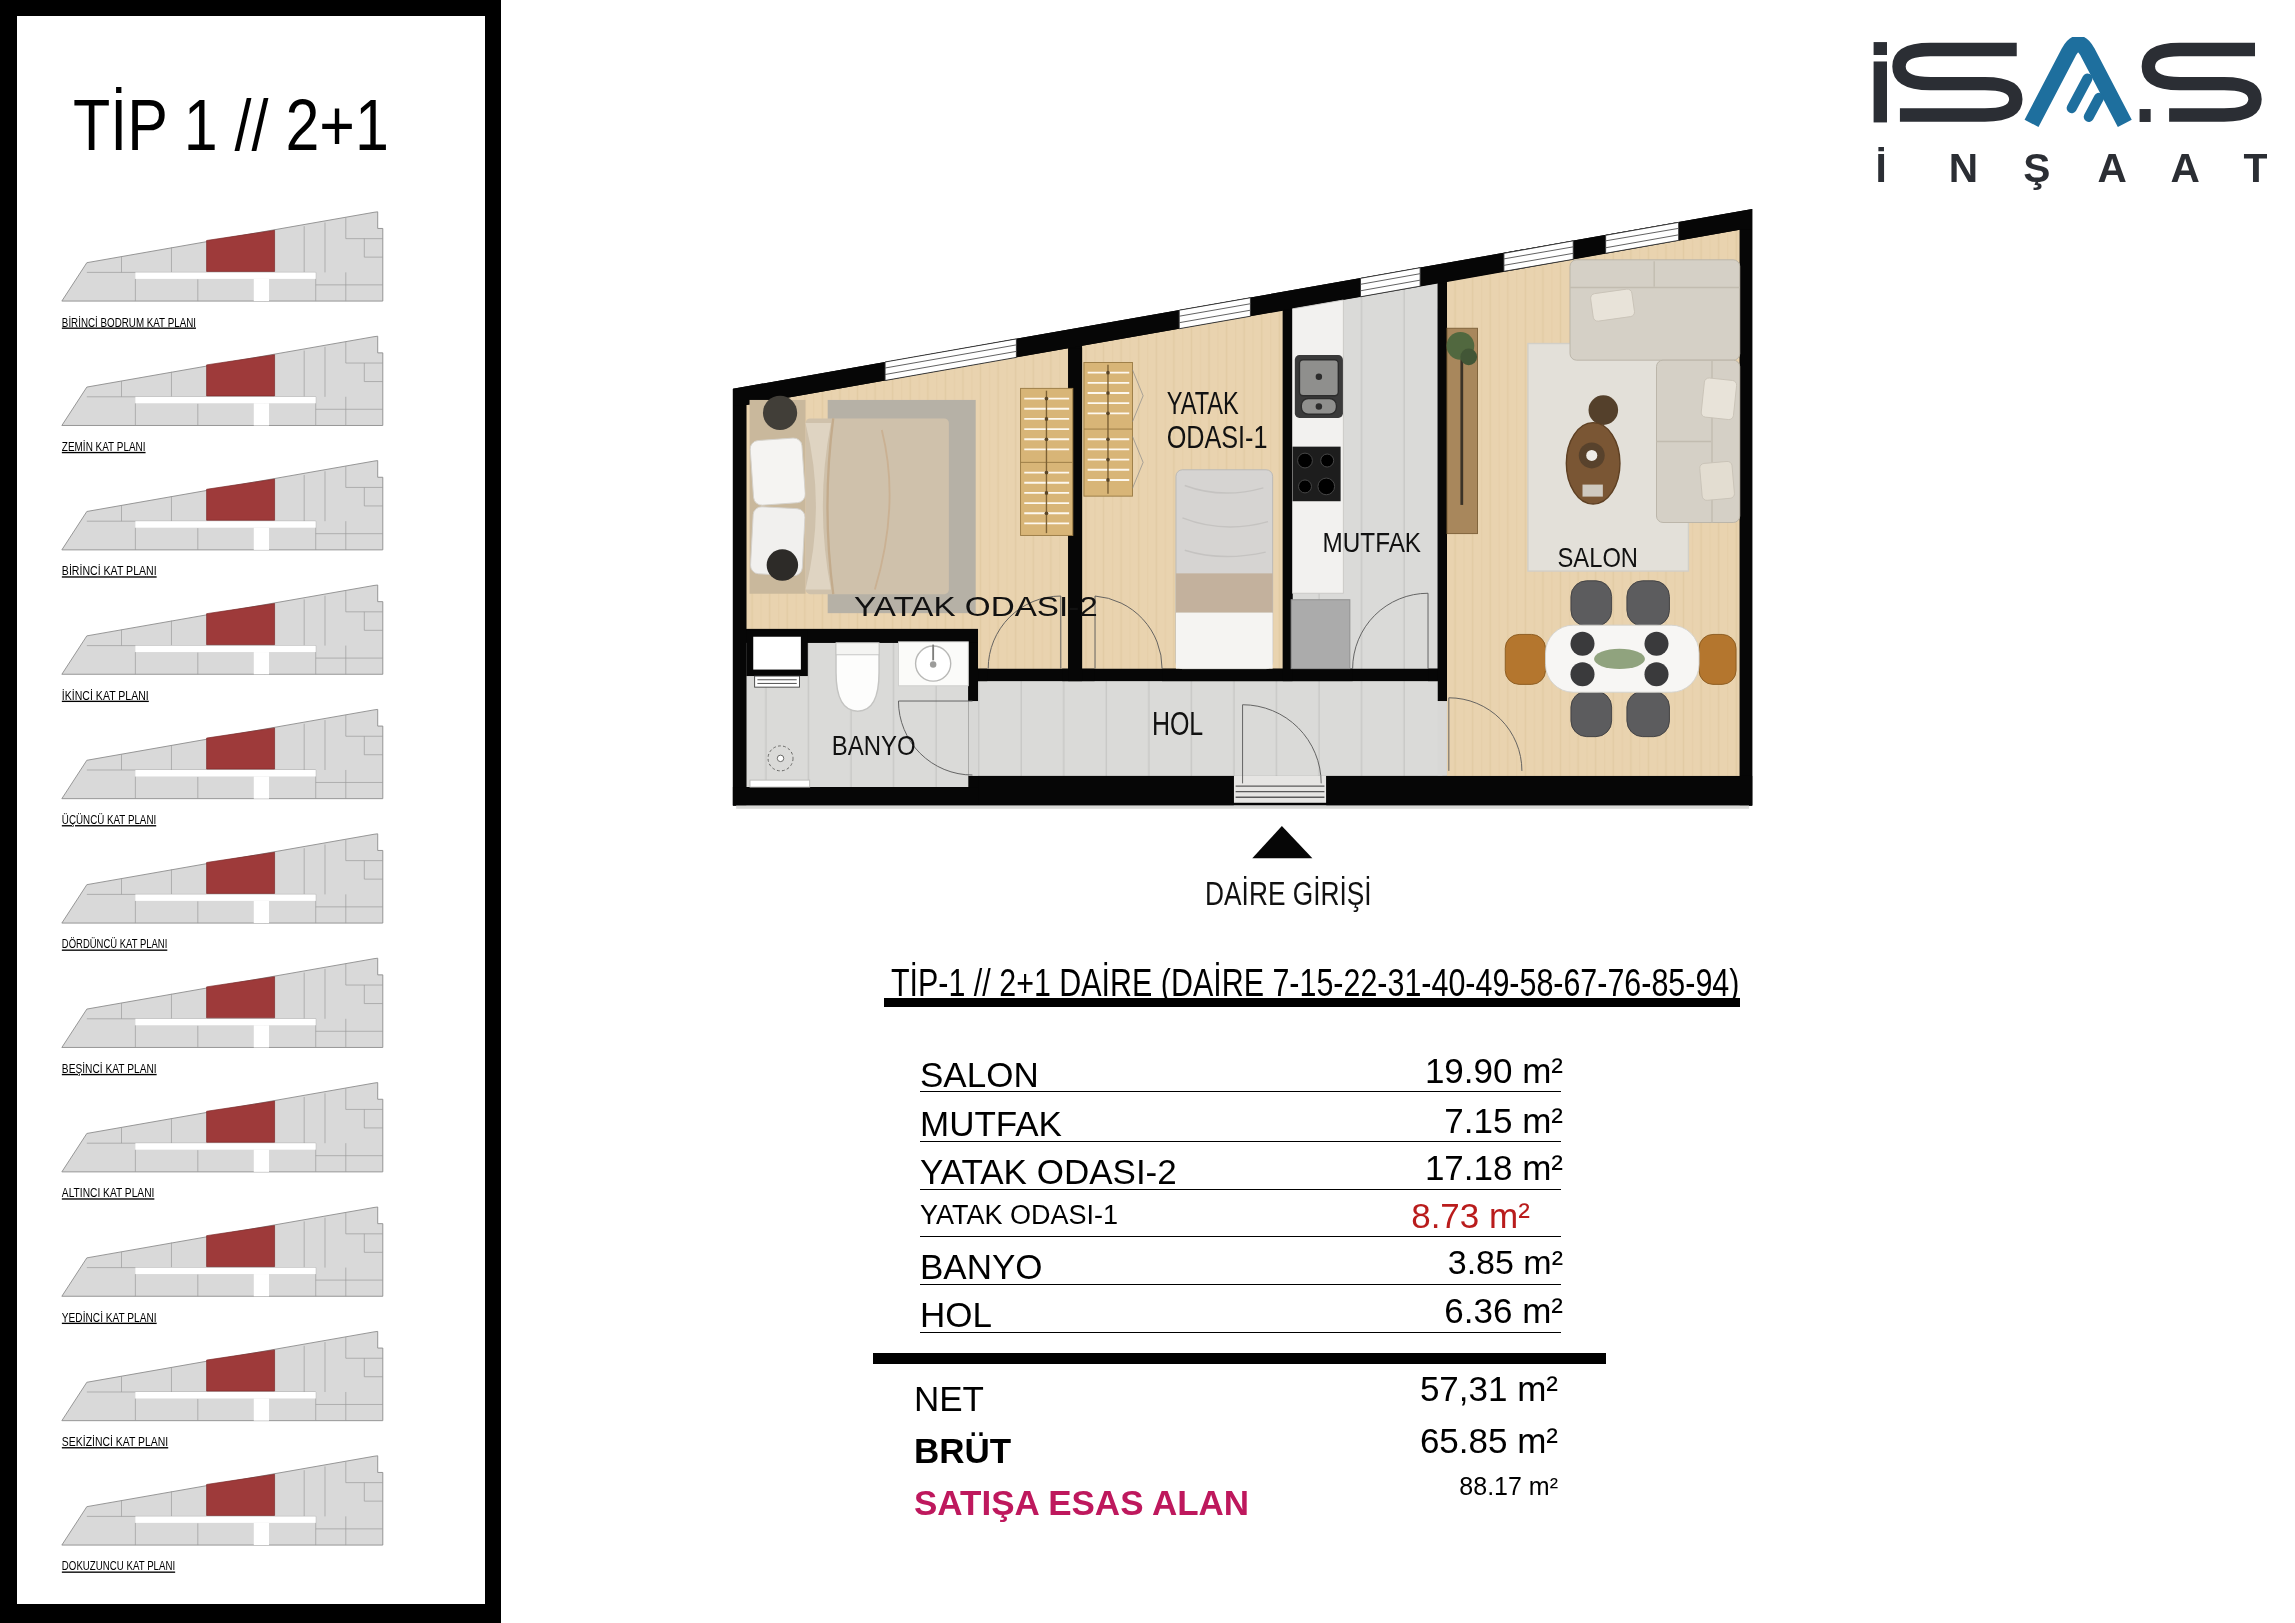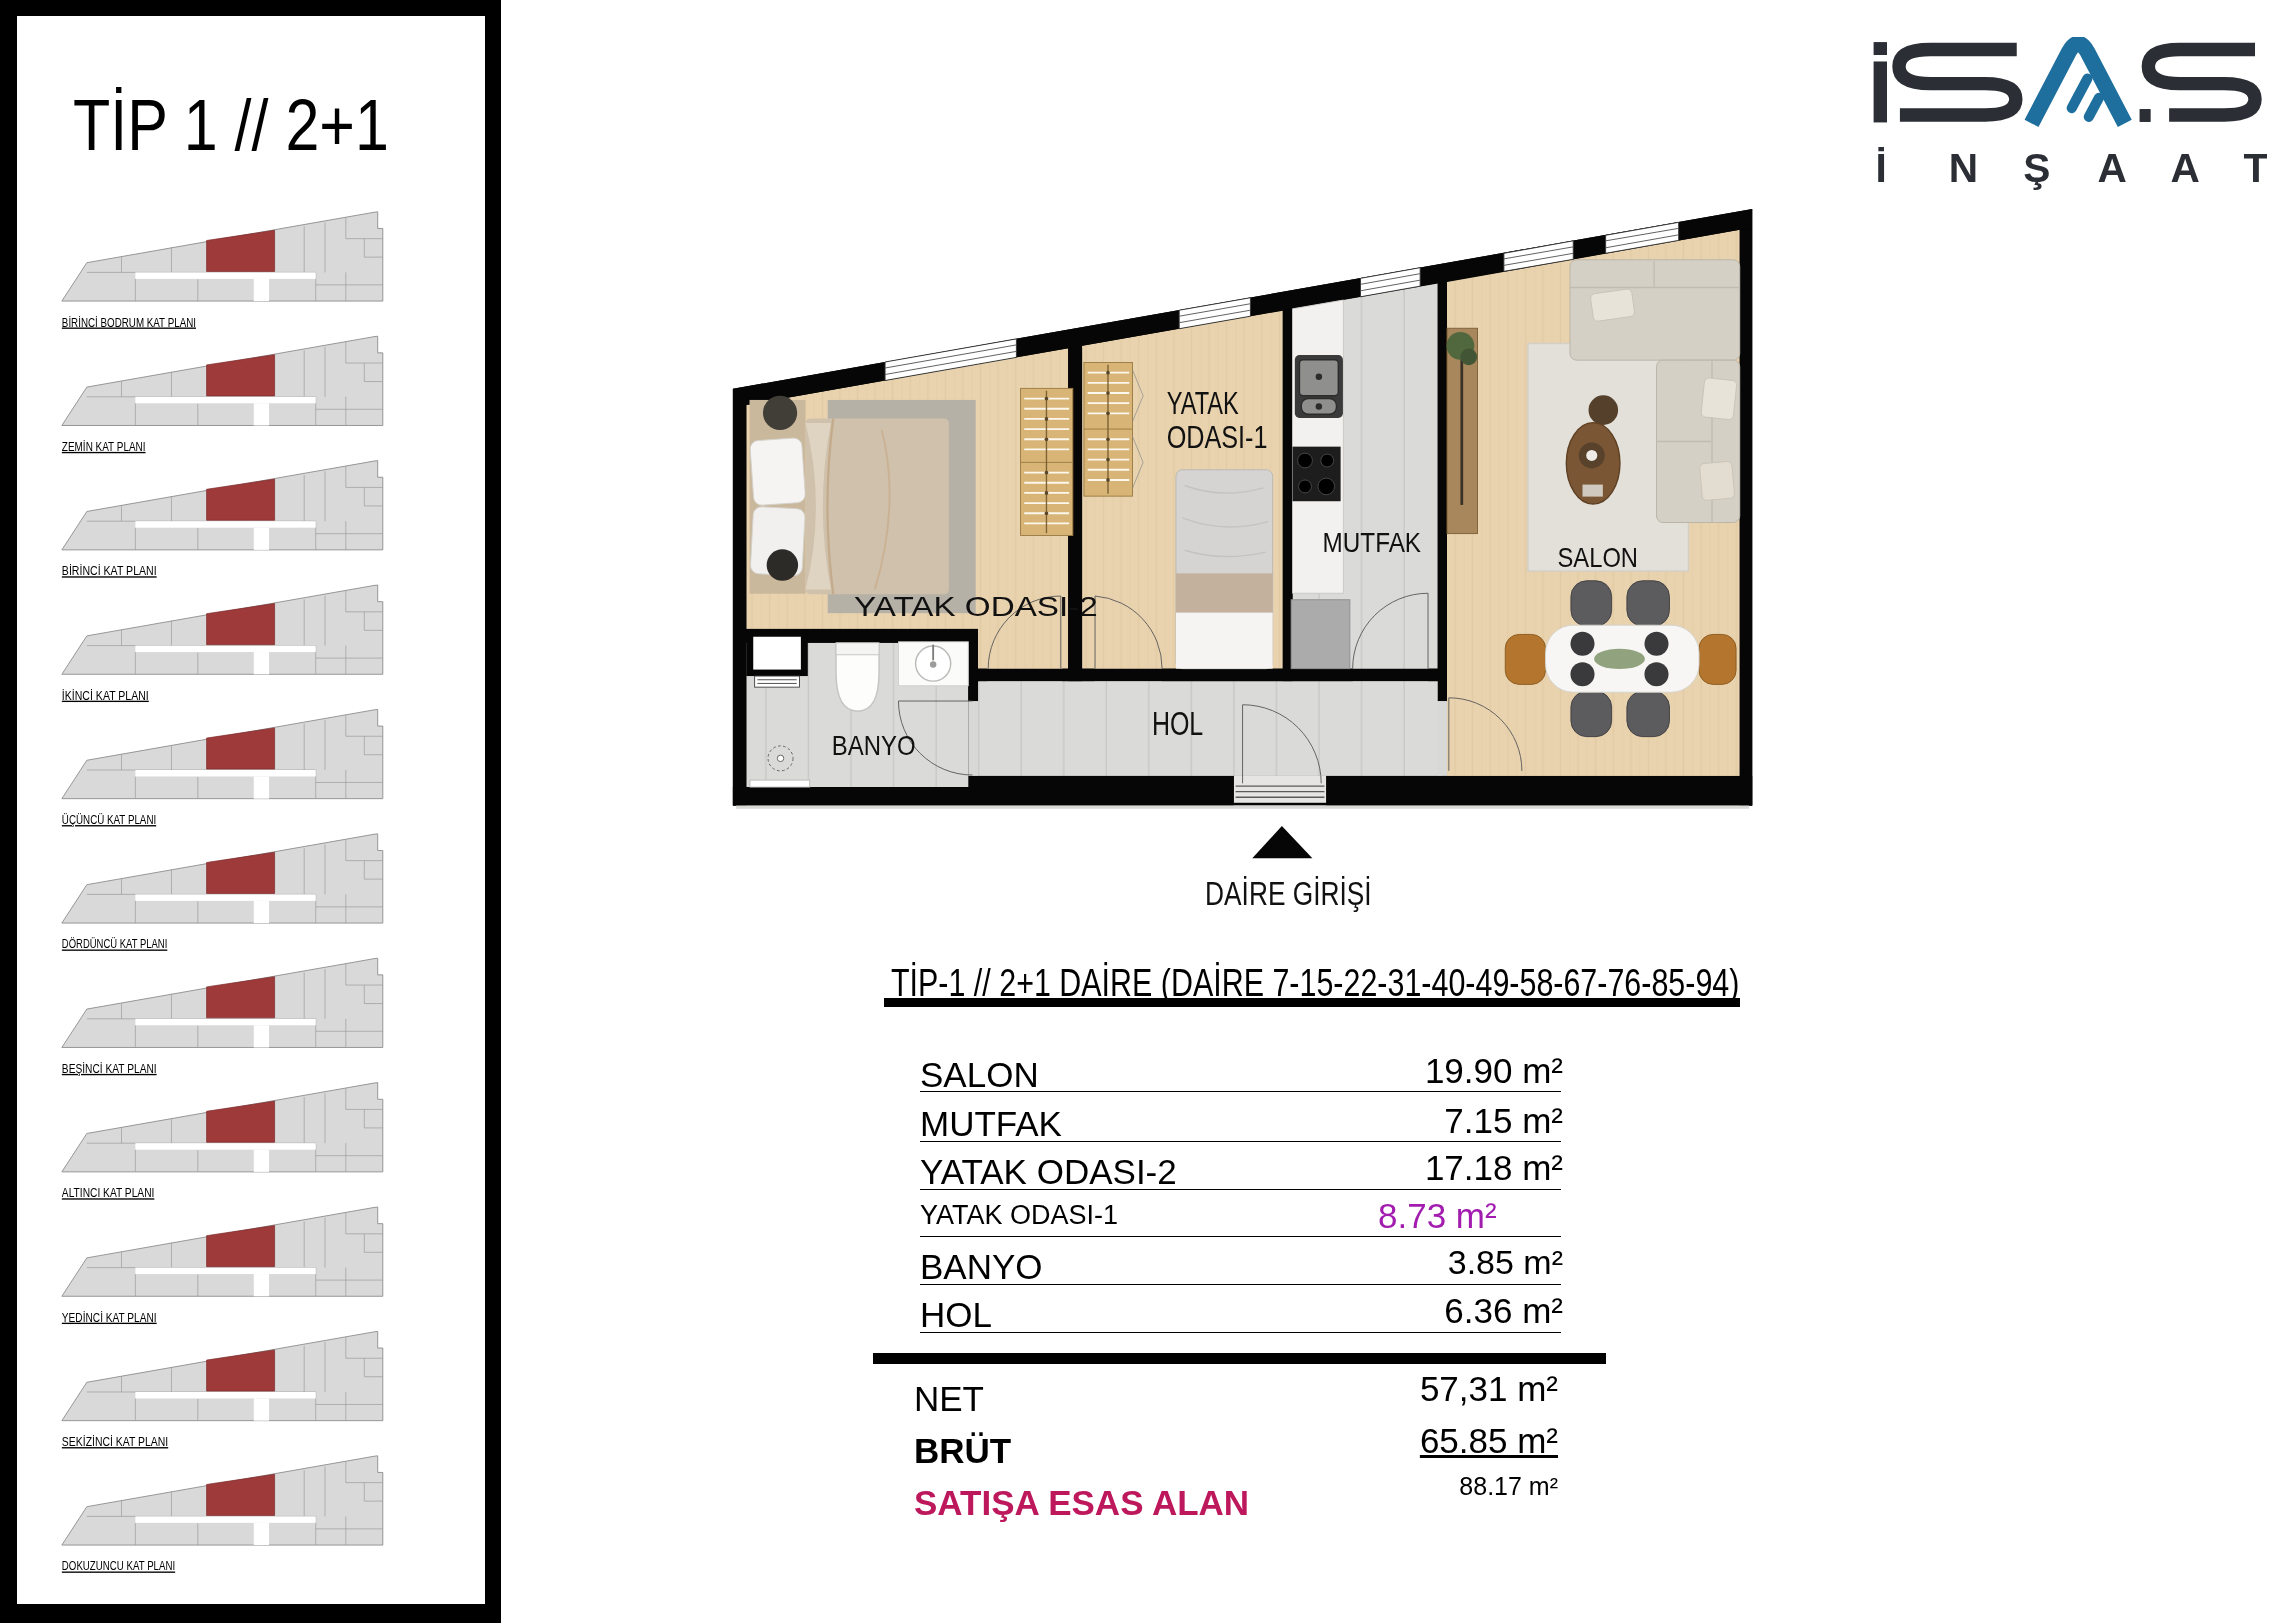--- a/index.html
+++ b/index.html
@@ -436,36 +436,36 @@
 
   <div class="abs" style="left:920px;top:1104px;font-size:35px;color:#000;">MUTFAK</div>
   <div class="abs" style="left:1378px;top:1101px;width:185px;font-size:35px;color:#000;text-align:right;white-space:nowrap;">7.15 m²</div>
   <div class="abs" style="left:920px;top:1141px;width:641px;height:1.4px;background:#000;"></div>
 
   <div class="abs" style="left:920px;top:1152px;font-size:35px;color:#000;">YATAK ODASI-2</div>
   <div class="abs" style="left:1378px;top:1148px;width:185px;font-size:35px;color:#000;text-align:right;white-space:nowrap;">17.18 m²</div>
   <div class="abs" style="left:920px;top:1189px;width:641px;height:1.4px;background:#000;"></div>
 
   <div class="abs" style="left:920px;top:1200px;font-size:27px;color:#000;">YATAK ODASI-1</div>
-  <div class="abs" style="left:1378px;top:1196px;width:185px;font-size:35px;color:#a21caf;text-align:left;white-space:nowrap;">8.73 m²</div>
+  <div class="abs" style="left:1378px;top:1196px;width:185px;font-size:35px;color:#b91c1c;text-align:center;white-space:nowrap;">8.73 m²</div>
   <div class="abs" style="left:920px;top:1236px;width:641px;height:1.4px;background:#000;"></div>
 
   <div class="abs" style="left:920px;top:1247px;font-size:35px;color:#000;">BANYO</div>
   <div class="abs" style="left:1378px;top:1243px;width:185px;font-size:34px;color:#000;text-align:right;white-space:nowrap;">3.85 m²</div>
   <div class="abs" style="left:920px;top:1284px;width:641px;height:1.4px;background:#000;"></div>
 
   <div class="abs" style="left:920px;top:1295px;font-size:35px;color:#000;">HOL</div>
   <div class="abs" style="left:1378px;top:1291px;width:185px;font-size:35px;color:#000;text-align:right;white-space:nowrap;">6.36 m²</div>
   <div class="abs" style="left:920px;top:1332px;width:641px;height:1.4px;background:#000;"></div>
 
   <div class="abs" style="left:873px;top:1353px;width:733px;height:11px;background:#000;"></div>
 
   <div class="abs" style="left:914px;top:1379px;font-size:35px;color:#000;">NET</div>
   <div class="abs" style="left:1373px;top:1369px;width:185px;font-size:35px;color:#000;text-align:right;white-space:nowrap;">57,31 m²</div>
 
   <div class="abs" style="left:914px;top:1431px;font-size:35px;font-weight:bold;color:#000;">BRÜT</div>
-  <div class="abs" style="left:1373px;top:1421px;width:185px;font-size:35px;color:#000;text-align:right;white-space:nowrap;text-decoration:underline;">65.85 m²</div>
+  <div class="abs" style="left:1373px;top:1421px;width:185px;font-size:35px;color:#000;text-align:right;white-space:nowrap;">65.85 m²</div>
 
   <div class="abs" style="left:914px;top:1483px;font-size:35px;font-weight:bold;color:#be185d;">SATIŞA ESAS ALAN</div>
   <div class="abs" style="left:1373px;top:1472px;width:185px;font-size:25px;color:#000;text-align:right;white-space:nowrap;">88.17 m²</div>
 
 </div>
 
 
 </body></html>

